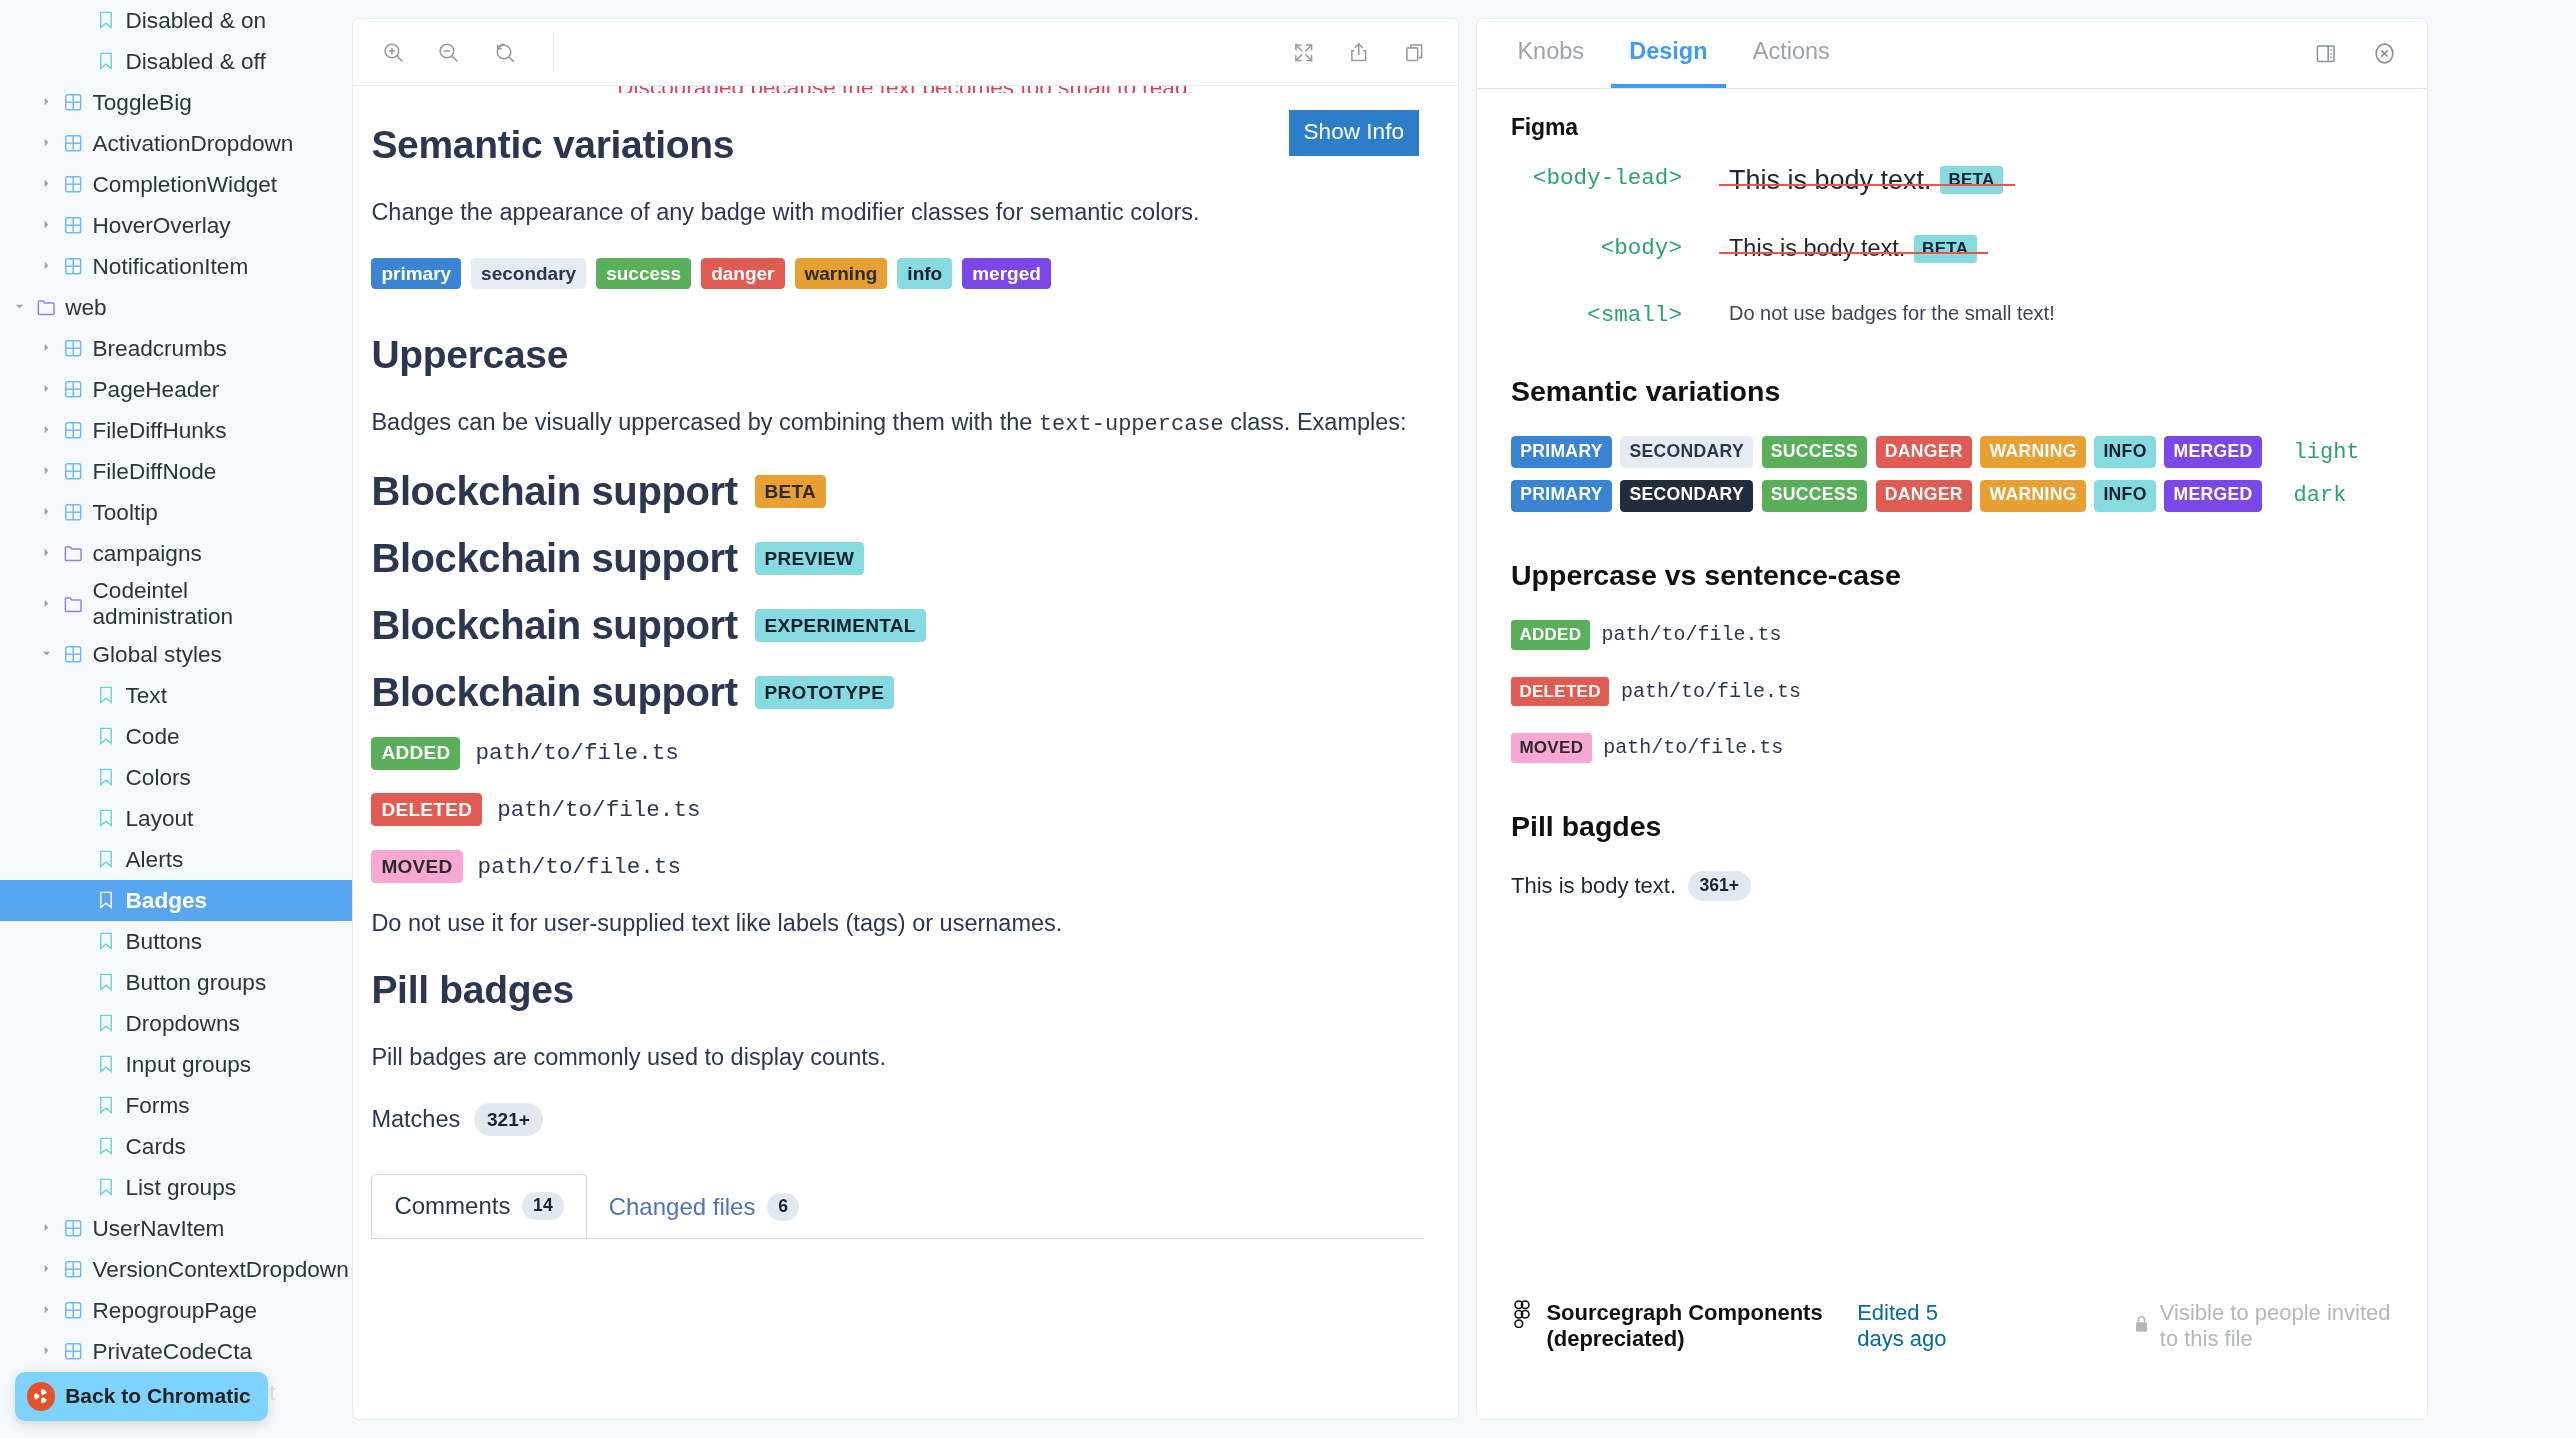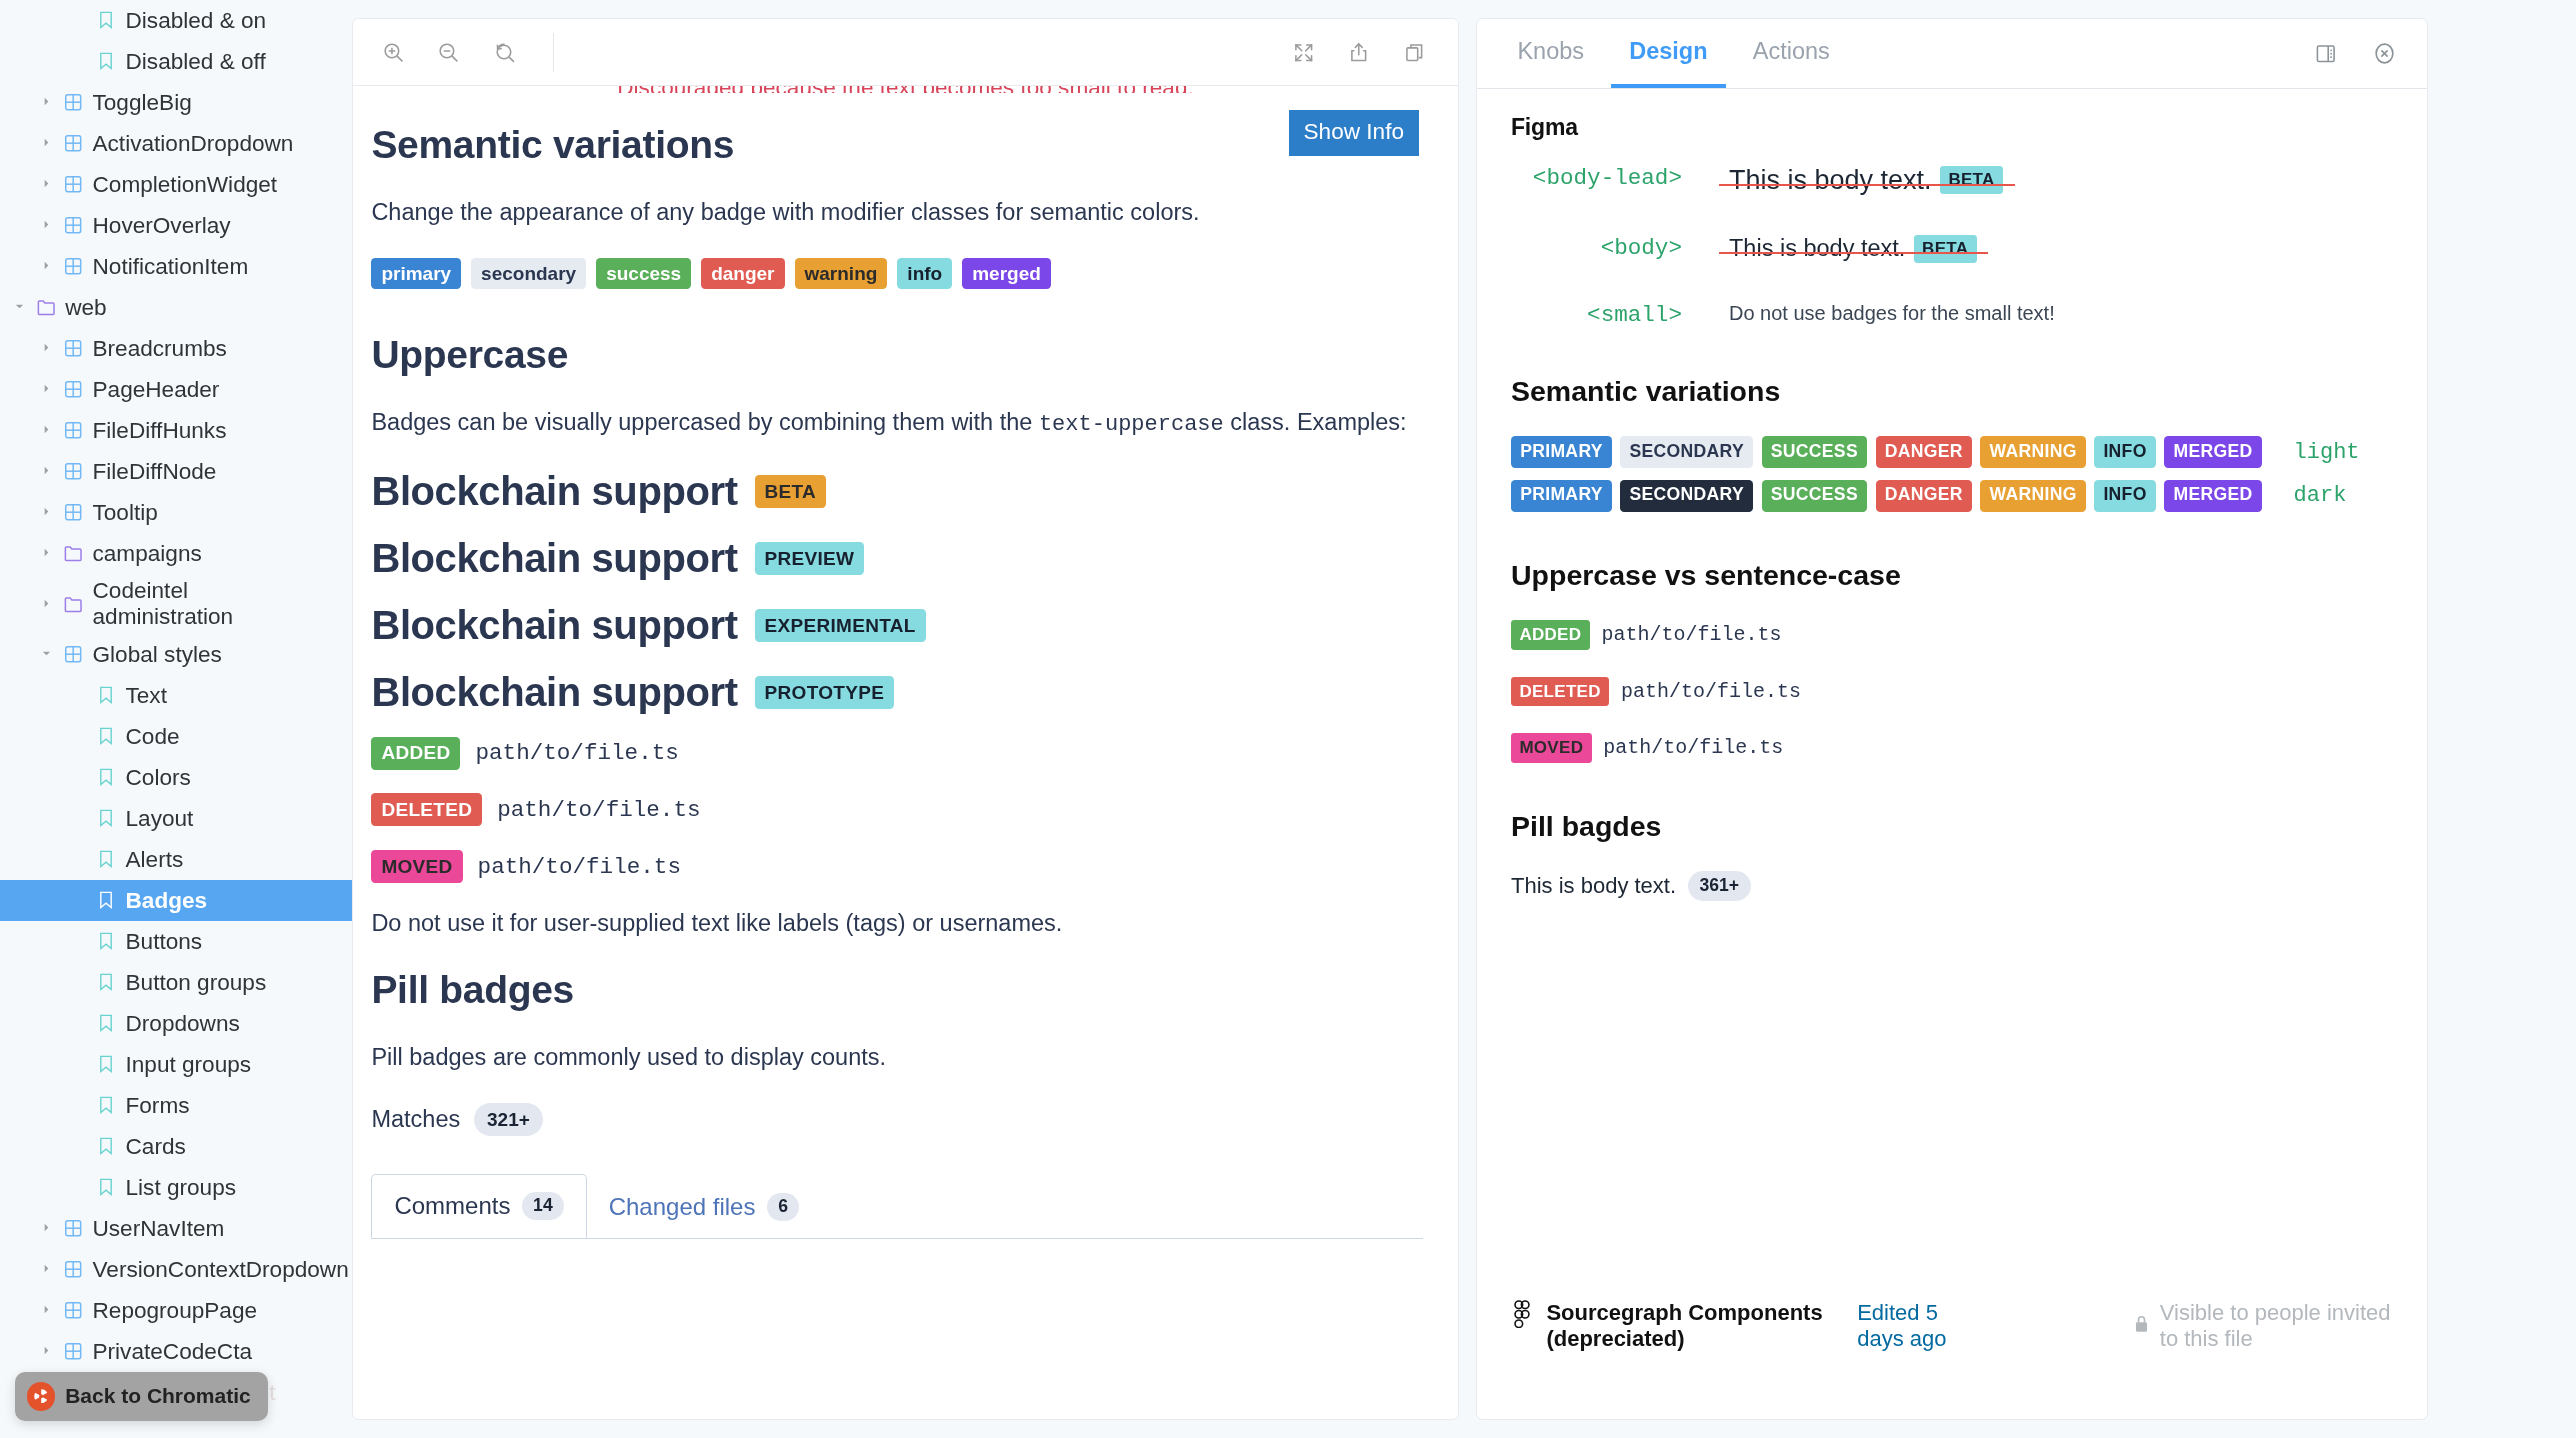--- a/index.html
+++ b/index.html
@@ -35,21 +35,21 @@
   
   .lvl1 { padding-left: 6.7px; }
   .lvl2 { padding-left: 34px; }
   .lvl3 { padding-left: 67px; }
   .lvl3.selected { }
 
   
   #chromatic-pill {
     position: absolute; left: 15px; bottom: 18.4px;
     display: flex; align-items: center; gap: 10px;
-    background: #a3a3a3; border-radius: 10px;
+    background: #7dd3fc; border-radius: 10px;
     padding: 10px 17px 10px 11.7px;
     box-shadow: 0 3.4px 11.7px rgba(0,0,0,.14);
     font-size: 21px; font-weight: bold; color: #222;
     cursor: pointer; z-index: 30;
   }
   .chromatic-mark {
     width: 28.5px; height: 28.5px; border-radius: 50%;
     background: #e4522c; display:flex; align-items:center; justify-content:center;
   }
 
@@ -118,21 +118,21 @@
   .b-secondary { background:#e6ebf2; color:#2b3750; }
   .b-success   { background:#5aaf5a; color:#fff; }
   .b-danger    { background:#e05c52; color:#fff; }
   .b-warning   { background:#e8a033; color:#2b2b2b; }
   .b-info      { background:#86dbe0; color:#16202e; }
   .b-merged    { background:#7b47e8; color:#fff; }
   .b-beta      { background:#e8a033; color:#2b2b2b; }
   .b-preview, .b-experimental, .b-prototype { background:#86dbe0; color:#16202e; }
   .b-added     { background:#5aaf5a; color:#fff; }
   .b-deleted   { background:#e05c52; color:#fff; }
-  .b-moved     { background:#ec4899; color:#2b2b2b; }
+  .b-moved     { background:#f9a8d4; color:#2b2b2b; }
 
   .upper-line {
     display: flex; align-items: center; gap: 17px; margin-bottom: 22px;
   }
   .upper-title {
     font-size: 40px; font-weight: bold; color: #2b3750; letter-spacing: -0.4px;
   }
   .upper-badge {
     font-size: 19px; font-weight: bold; letter-spacing: 0.3px;
     padding: 6.7px 10px 7.5px; border-radius: 4.2px; line-height: 1;

